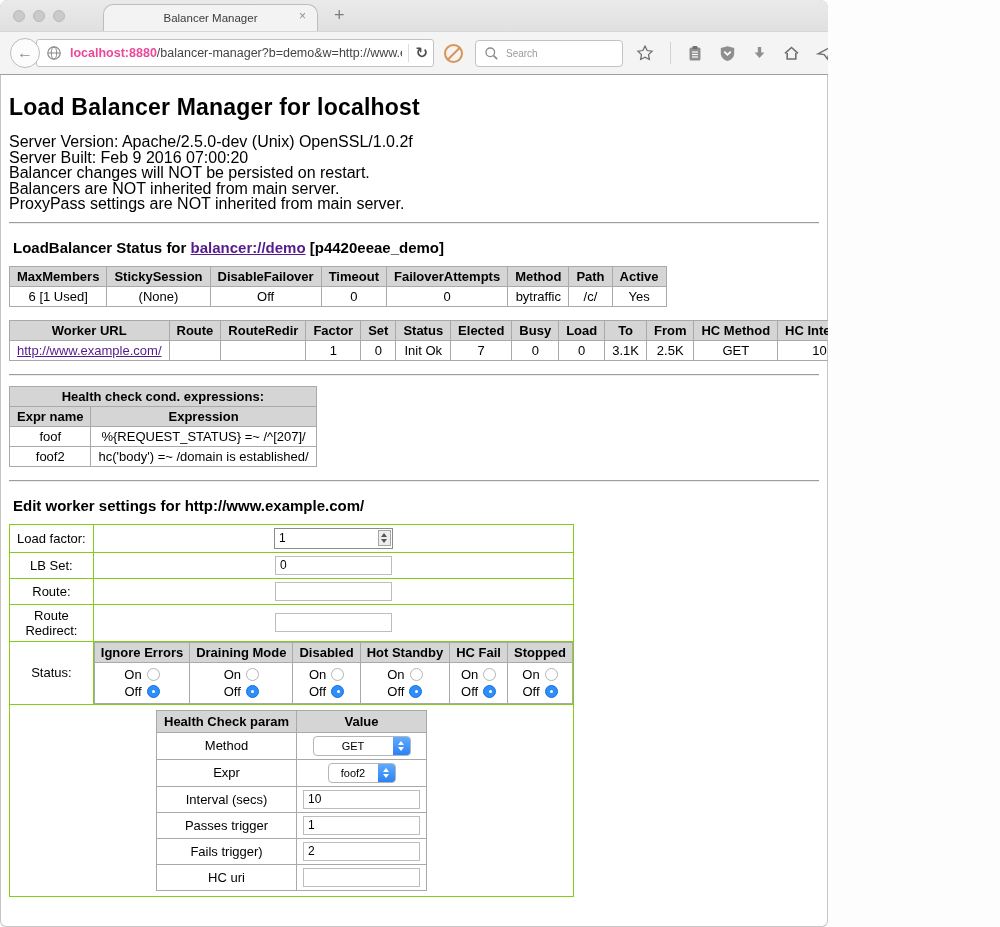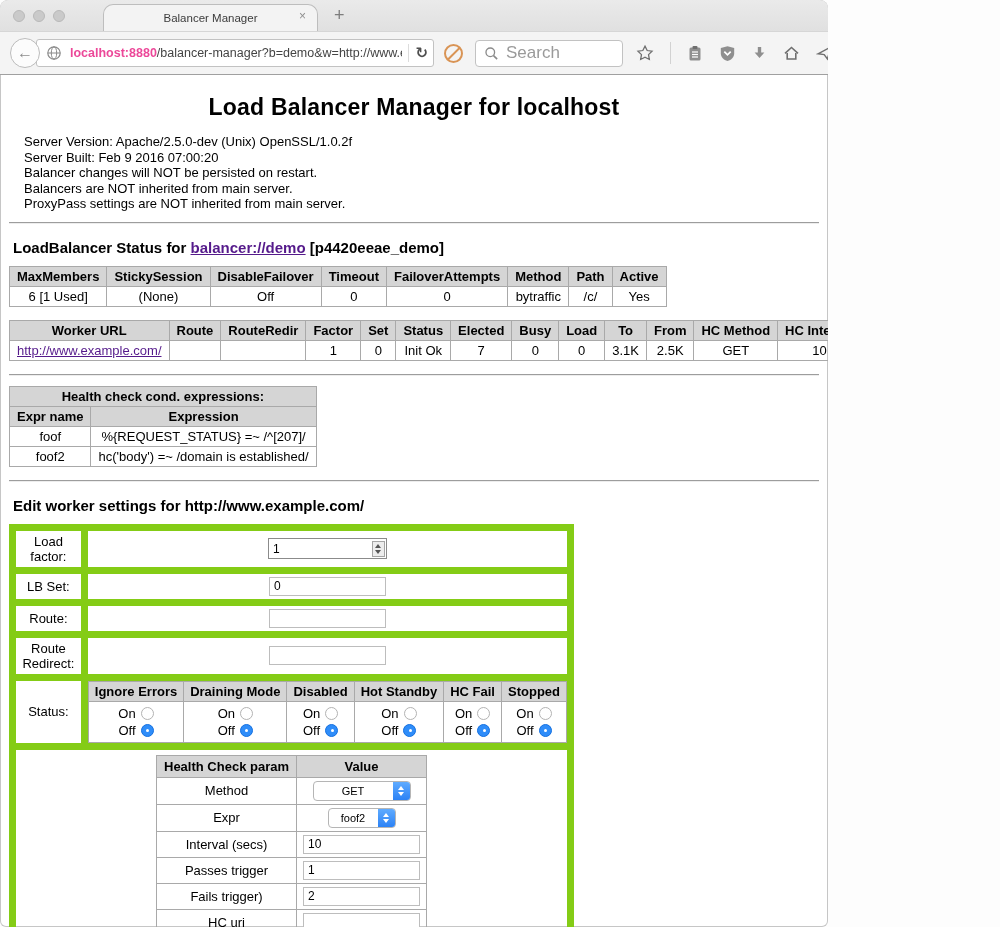--- a/index.html
+++ b/index.html
@@ -26,44 +26,44 @@
             border:1px solid #c2c2c2; border-radius:3px; padding:0 5px 0 9px; flex:none; }
   .url-text { flex:1; font-size:12.5px; white-space:nowrap; overflow:hidden; margin-left:8px; color:#444; }
   .url-domain { color:#ec4899; font-weight:bold; }
   .vsep-in { width:1px; height:18px; background:#dcdcdc; margin:0 6px; }
   .reload { font-size:15px; color:#4f4f4f; font-weight:bold; }
   .blocked { width:19px; height:19px; border-radius:50%; border:2px solid #d99455; position:relative; margin:0 12px 0 10px; flex:none; }
   .blocked::after { content:""; position:absolute; left:6.5px; top:-1px; width:2px; height:17px;
                     background:#d99455; transform:rotate(45deg); }
   .searchbar { display:flex; align-items:center; height:27px; width:148px; background:#fff;
                border:1px solid #c2c2c2; border-radius:4px; padding:0 8px; flex:none; }
-  .searchbar .ph { color:#9a9a9a; font-size:17px; margin-left:7px; }
+  .searchbar .ph { color:#9a9a9a; font-size:10px; margin-left:7px; }
   .iconrow { display:flex; align-items:center; gap:16px; margin-left:13px; color:#6f6f6f; }
   .vsep { width:1px; height:22px; background:#d2d2d2; }
   .g-ic { display:flex; align-items:center; }
   .caret { font-size:9px; color:#8a8a8a; margin-left:3px; }
   .burger { display:flex; flex-direction:column; gap:3px; }
   .burger span { width:16px; height:2.5px; background:#6f6f6f; border-radius:1px; }
 
   
   .content { padding:0 9px; color:#000; }
-  h1 { font-size:23px; margin:19px 0 13px; letter-spacing:.2px;text-align:center; }
-  .info { font-size:13px; line-height:15.5px;margin-left:15px; }
+  h1 { font-size:23px; margin:19px 0 13px; letter-spacing:.2px; }
+  .info { font-size:16px; line-height:15.5px; }
   hr.rule { border:0; border-top:1px solid #9d9d9d; border-bottom:1px solid #ededed; margin:10px 0; }
   h3 { font-size:15px; margin:15px 4px 10px; }
   a.plink { color:#551a8b; text-decoration:underline; }
 
   table.data { border-collapse:collapse; font-size:13px; margin:3px 0 13px; }
   table.data th, table.data td { border:1px solid #a9a9a9; padding:2px 7px; text-align:center; white-space:nowrap; }
   table.data th { background:#d5d5d5; }
   td.cl { text-align:left; }
 
   
   table.form { border-collapse:collapse; font-size:13px; width:565px; margin-top:6px; border:1px solid #979797; }
-  table.form > tbody > tr > td { border:7px solid #84cc16; padding:3px 4px;margin-left:20px; }
+  table.form > tbody > tr > td { border:1px solid #84cc16; padding:3px 4px;margin-left:20px; }
   td.flabel { width:100px; text-align:center; }
   td.fval { text-align:center; }
   input.txt { width:117px; height:19px; border:1px solid #bdbdbd; font-size:12px; padding:0 4px;
               font-family:"Liberation Sans",sans-serif; background:#fff; }
   .numwrap { display:inline-flex; align-items:center; width:119px; height:21px; border:1.5px solid #8b8b8b; background:#fff; padding:0 1px; }
   .numwrap input { flex:1; min-width:0; border:none; outline:none; font-size:12px; padding:0 3px; font-family:"Liberation Sans",sans-serif; }
   .spinner { width:13px; height:16px; border:1px solid #a5a5a5; background:#ededed; display:flex;
              flex-direction:column; align-items:center; justify-content:center; gap:2px; flex:none; }
   .tri-u { width:0; height:0; border-left:3px solid transparent; border-right:3px solid transparent; border-bottom:4px solid #555; }
   .tri-d { width:0; height:0; border-left:3px solid transparent; border-right:3px solid transparent; border-top:4px solid #555; }

